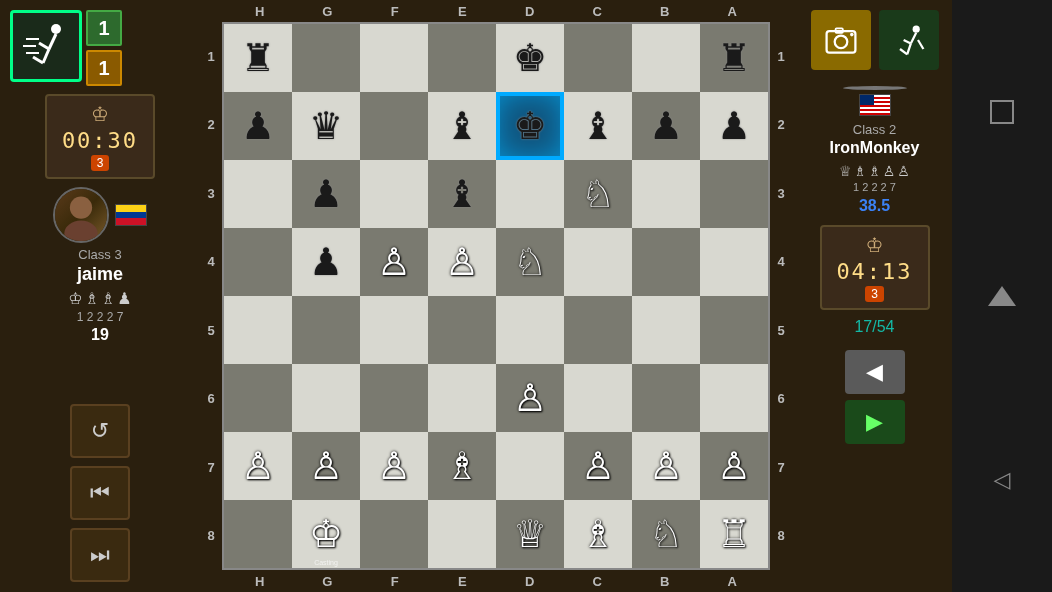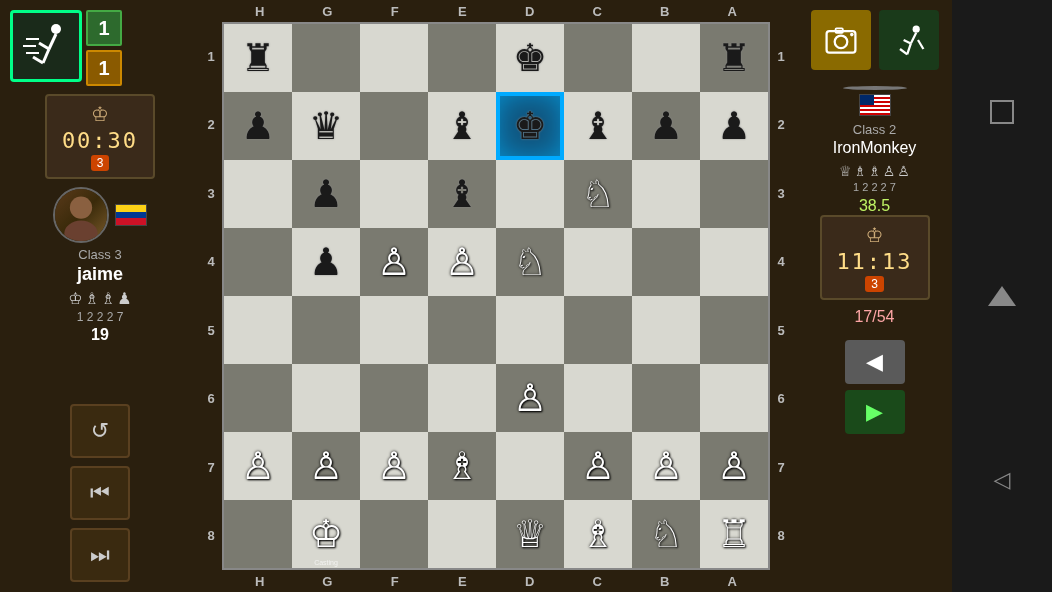--- a/index.html
+++ b/index.html
@@ -380,21 +380,21 @@
 
     .right-class-label {
       font-size: 13px;
       color: #aaa;
       margin-bottom: 2px;
     }
 
     .right-player-name {
       font-size: 16px;
       color: white;
-      font-weight: normal;
+      font-weight: bold;
       margin-bottom: 6px;
     }
 
     .right-captured {
       display: flex;
       gap: 2px;
       font-size: 14px;
       color: #ccc;
       margin-bottom: 2px;
     }
@@ -402,37 +402,38 @@
     .right-piece-counts {
       display: flex;
       gap: 6px;
       font-size: 11px;
       color: #aaa;
       margin-bottom: 4px;
     }
 
     .right-score {
       font-size: 16px;
-      color: #bef264;
-      font-weight: normal;
+      color: #3b82f6;
+      font-weight: bold;
+      margin-bottom: 10px;
     }
 
     .right-timer-box {
       background: #3a2a1a;
       border: 2px solid #5a4a2a;
       border-radius: 4px;
       padding: 6px 10px;
       text-align: center;
       margin-bottom: 8px;
       width: 110px;
     }
 
     .page-indicator {
       font-size: 16px;
-      color: #fca5a5;
+      color: #14b8a6;
       margin-bottom: 8px;
     }
 
     
     .android-nav {
       position: absolute;
       right: 0;
       top: 0;
       width: 100px;
       height: 592px;
@@ -775,21 +776,21 @@
       <span>♗</span>
       <span>♗</span>
       <span>♙</span>
       <span>♙</span>
   </div>
   <div class="right-piece-counts">1 2 2 2 7</div>
   <div class="right-score">38.5</div>
 
   <div class="right-timer-box">
     <div class="timer-icon">♔</div>
-    <div class="timer-number">11:13</div>
+    <div class="timer-number">04:13</div>
     <div class="timer-badge">3</div>
   </div>
 
   <div style="margin-top: auto; display: flex; flex-direction: column; align-items: center; gap: 6px;">
     <div class="page-indicator">17/54</div>
     <div style="display:flex; gap:8px;">
       <div class="arrow-btn arrow-btn-left">◀</div>
     </div>
     <div class="arrow-btn arrow-btn-green">▶</div>
   </div>

